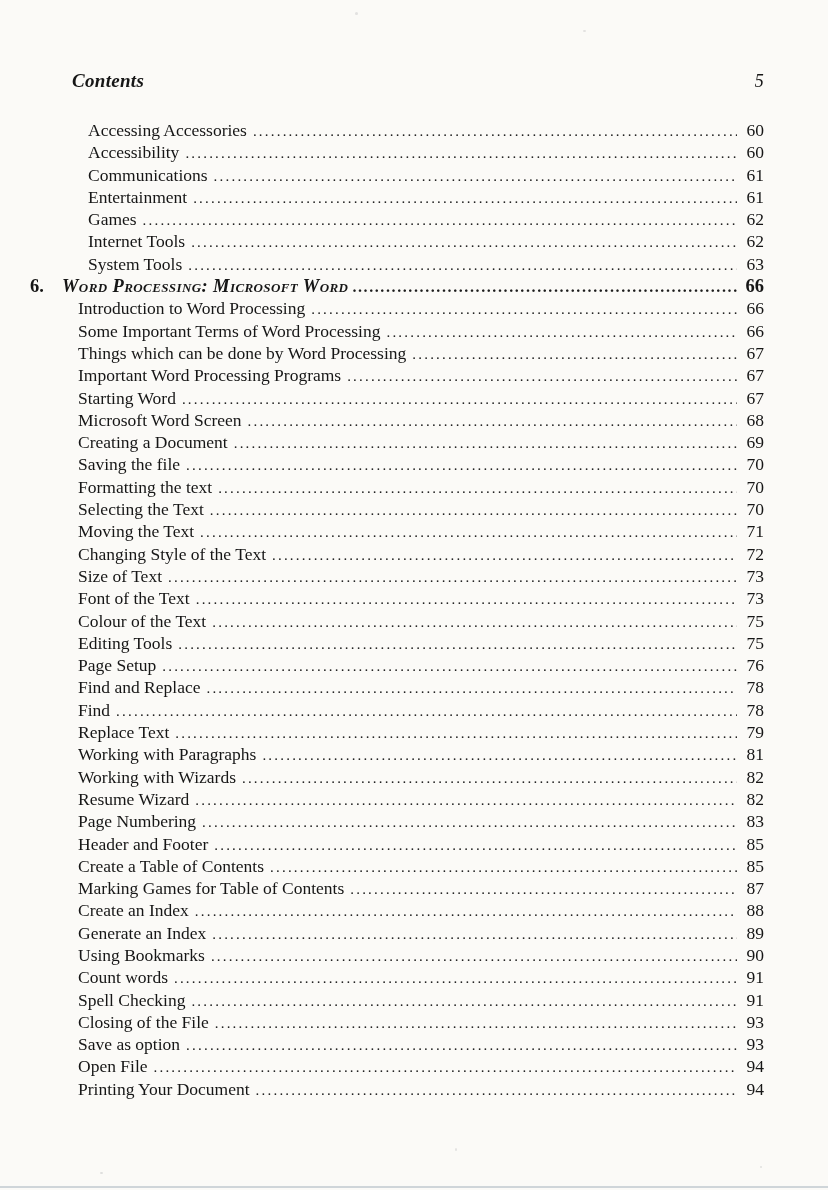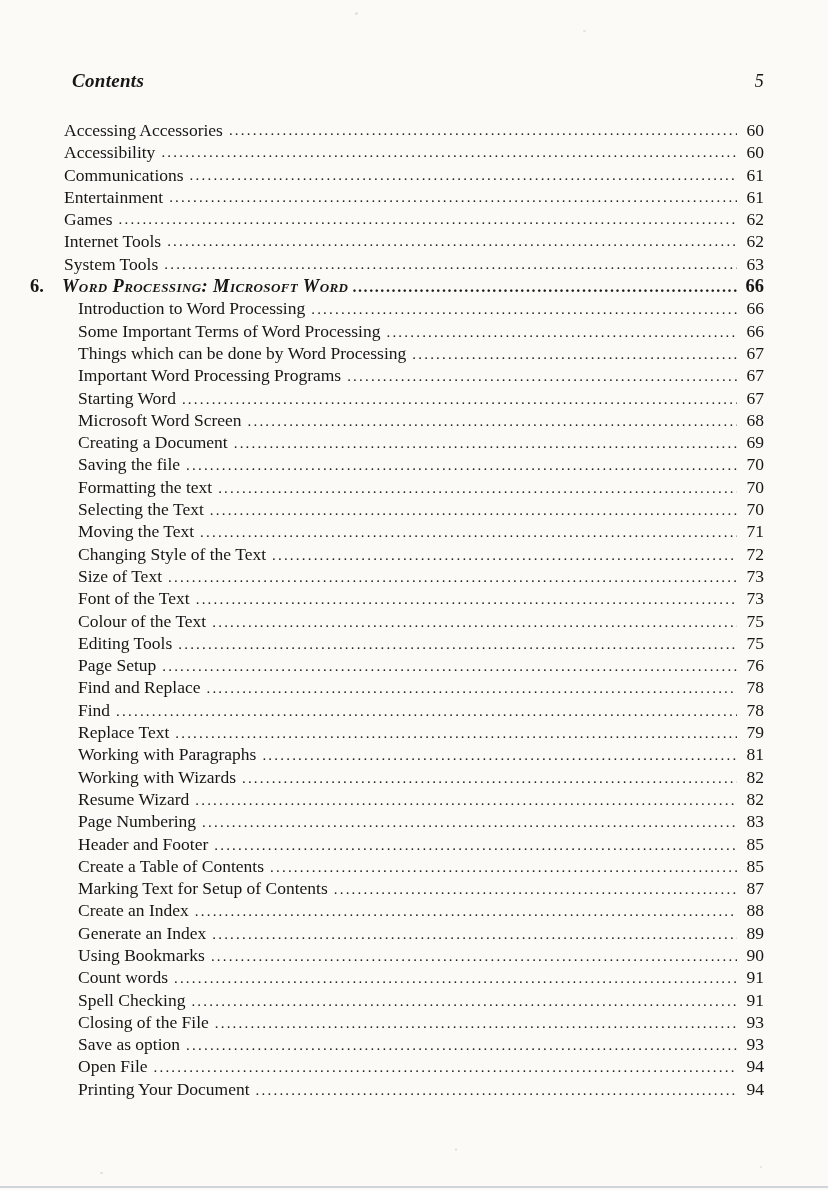--- a/index.html
+++ b/index.html
@@ -37,21 +37,21 @@
     right: 64px;
   }
   .toc-row {
     display: flex;
     align-items: baseline;
     height: 22.3px;
     font-size: 17.5px;
     line-height: 22.3px;
     white-space: nowrap;
   }
-  .toc-row.pre { padding-left: 64px; align-items: flex-end; }
+  .toc-row.pre { padding-left: 88px; }
   .toc-row.sub { padding-left: 78px; }
   .toc-row.chapter {
     padding-left: 30px;
     font-weight: bold;
     font-size: 18.5px;
   }
   .chapter-number {
     display: inline-block;
     width: 32px;
     flex: 0 0 32px;
@@ -272,21 +272,21 @@
         <span class="entry-title">Header and Footer</span>
         <span class="leader">................................................................................................................................................................</span>
         <span class="entry-page">85</span>
       </div>
       <div class="toc-row sub">
         <span class="entry-title">Create a Table of Contents</span>
         <span class="leader">................................................................................................................................................................</span>
         <span class="entry-page">85</span>
       </div>
       <div class="toc-row sub">
-        <span class="entry-title">Marking Text for Setup of Contents</span>
+        <span class="entry-title">Marking Games for Table of Contents</span>
         <span class="leader">................................................................................................................................................................</span>
         <span class="entry-page">87</span>
       </div>
       <div class="toc-row sub">
         <span class="entry-title">Create an Index</span>
         <span class="leader">................................................................................................................................................................</span>
         <span class="entry-page">88</span>
       </div>
       <div class="toc-row sub">
         <span class="entry-title">Generate an Index</span>

